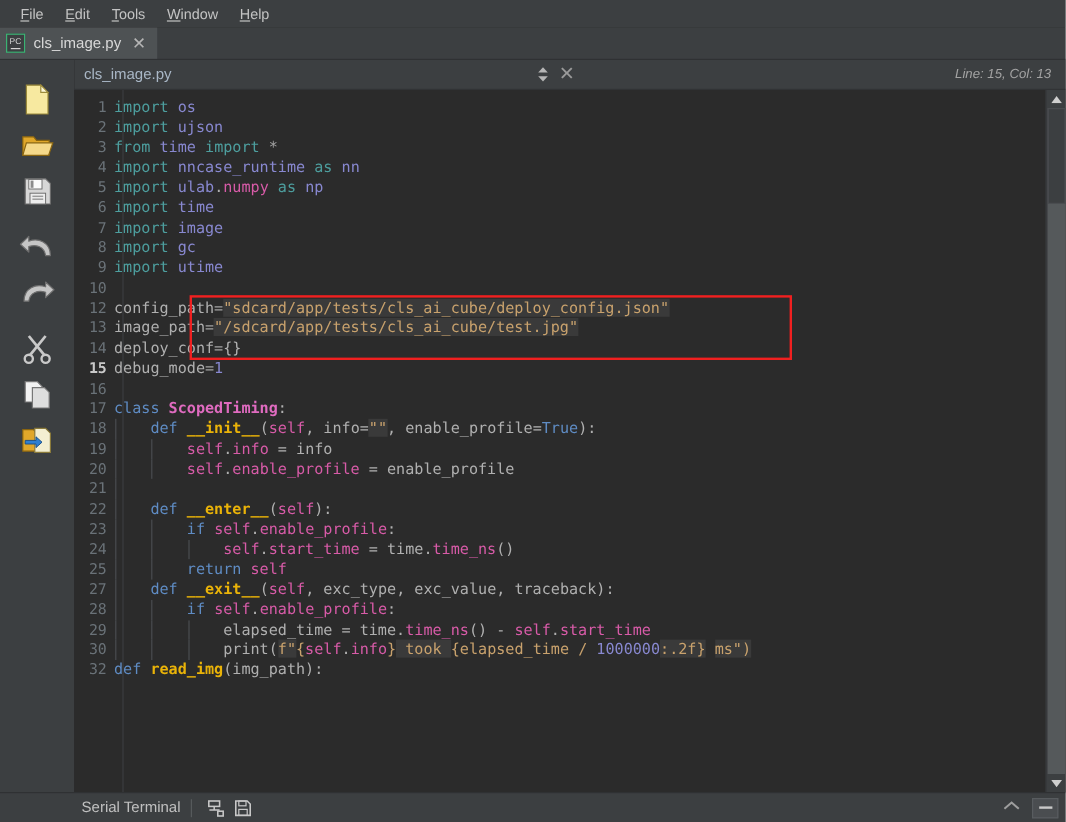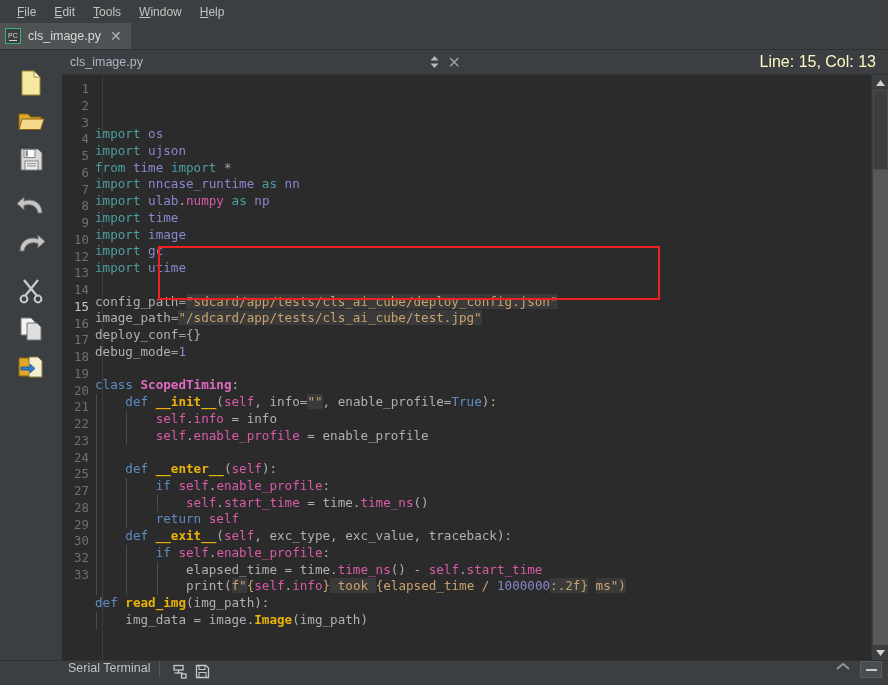--- a/index.html
+++ b/index.html
@@ -122,23 +122,24 @@
     font-size: 12.5px; color: #a9b7c6;
     white-space: nowrap;
   }
   .editor-header .eh-spacer { flex: 1 1 auto; }
   .eh-btn {
     width: 20px; height: 20px;
     display: flex; align-items: center; justify-content: center;
     color: #9a9a9a; cursor: default;
   }
   .eh-pos {
-    font-size: 16px; color: #fef9c3;
+    font-size: 11px; color: #a3a3a3;
     margin-left: 14px; margin-right: 6px;
     white-space: nowrap;
+    font-style: italic;
   }
 
   
   .code-area {
     flex: 1 1 auto; position: relative;
     display: flex; min-height: 0;
     overflow: hidden;
     background: #2b2b2b;
   }
   .code-scroll {
@@ -153,26 +154,26 @@
   }
   .cline { display: flex; align-items: flex-start; height: 16.75px; white-space: pre; }
   .gutter {
     width: 33px; flex: 0 0 33px;
     text-align: right; padding-right: 6px;
     color: #6a7278;
     font-family: "DejaVu Sans Mono", monospace;
     font-size: 12.4px;
     user-select: none;
   }
-  .gutter.cur { color: #c9c9c9; font-weight: normal; }
+  .gutter.cur { color: #c9c9c9; font-weight: bold; }
   .gutterline {
     position: absolute; top: 0; bottom: 0; left: 40px;
     width: 1px; background: #3a3d40;
   }
-  .code-text { flex: 1 1 auto; color: #b3b3b3; position: relative; margin-top: 45px; }
+  .code-text { flex: 1 1 auto; color: #b3b3b3; position: relative; }
 
   
   .t-kw   { color: #4d9e9e; }       
   .t-kw2  { color: #5f8cc4; }       
   .t-mod  { color: #8888d0; }       
   .t-attr { color: #d85ba8; }       
   .t-self { color: #d85ba8; }
   .t-fn   { color: #eab308; font-weight: bold; }
   .t-cls  { color: #e06bc0; font-weight: bold; }
   .t-str  { color: #c9a26d; background: #3a3a3a; }
@@ -213,21 +214,21 @@
     position: absolute; left: 0; right: 0;
     top: 0; height: 80px;
     background: #3c3f41;
     border: 1px solid #4a4d50;
   }
 
   
   .statusbar {
     height: 25px; flex: 0 0 25px;
     background: #3c3f41;
-    display: flex; align-items: flex-start;
+    display: flex; align-items: center;
     border-top: 1px solid #2f3133;
   }
   .sb-left-pad { width: 62px; flex: 0 0 62px; }
   .sb-label {
     font-size: 12.5px; color: #c0c0c0;
     padding-left: 6px; white-space: nowrap;
   }
   .sb-sep {
     width: 1px; height: 15px; background: #565a5c; margin: 0 9px;
   }
@@ -399,21 +400,20 @@
               <div class="cline"><div class="gutter">21</div><div class="code-text"><span style="position: absolute; left: 1px; top: 0px; height: 16.75px; border-left: 1px solid rgb(74, 77, 80);"></span></div></div>
               <div class="cline"><div class="gutter">22</div><div class="code-text"><span style="position: absolute; left: 1px; top: 0px; height: 16.75px; border-left: 1px solid rgb(74, 77, 80);"></span><span class="t-pln">    </span><span class="t-kw2">def</span><span class="t-pln"> </span><span class="t-fn">__enter__</span><span class="t-pln">(</span><span class="t-self">self</span><span class="t-pln">):</span></div></div>
               <div class="cline"><div class="gutter">23</div><div class="code-text"><span style="position: absolute; left: 1px; top: 0px; height: 16.75px; border-left: 1px solid rgb(74, 77, 80);"></span><span style="position: absolute; left: 31.32px; top: 0px; height: 16.75px; border-left: 1px solid rgb(74, 77, 80);"></span><span class="t-pln">        </span><span class="t-kw2">if</span><span class="t-pln"> </span><span class="t-self">self</span><span class="t-pln">.</span><span class="t-attr">enable_profile</span><span class="t-pln">:</span></div></div>
               <div class="cline"><div class="gutter">24</div><div class="code-text"><span style="position: absolute; left: 1px; top: 0px; height: 16.75px; border-left: 1px solid rgb(74, 77, 80);"></span><span style="position: absolute; left: 31.32px; top: 0px; height: 16.75px; border-left: 1px solid rgb(74, 77, 80);"></span><span style="position: absolute; left: 61.64px; top: 0px; height: 16.75px; border-left: 1px solid rgb(74, 77, 80);"></span><span class="t-pln">            </span><span class="t-self">self</span><span class="t-pln">.</span><span class="t-attr">start_time</span><span class="t-pln"> = time.</span><span class="t-attr">time_ns</span><span class="t-pln">()</span></div></div>
               <div class="cline"><div class="gutter">25</div><div class="code-text"><span style="position: absolute; left: 1px; top: 0px; height: 16.75px; border-left: 1px solid rgb(74, 77, 80);"></span><span style="position: absolute; left: 31.32px; top: 0px; height: 16.75px; border-left: 1px solid rgb(74, 77, 80);"></span><span class="t-pln">        </span><span class="t-kw2">return</span><span class="t-pln"> </span><span class="t-self">self</span></div></div>
               <div class="cline"><div class="gutter">27</div><div class="code-text"><span style="position: absolute; left: 1px; top: 0px; height: 16.75px; border-left: 1px solid rgb(74, 77, 80);"></span><span class="t-pln">    </span><span class="t-kw2">def</span><span class="t-pln"> </span><span class="t-fn">__exit__</span><span class="t-pln">(</span><span class="t-self">self</span><span class="t-pln">, exc_type, exc_value, traceback):</span></div></div>
               <div class="cline"><div class="gutter">28</div><div class="code-text"><span style="position: absolute; left: 1px; top: 0px; height: 16.75px; border-left: 1px solid rgb(74, 77, 80);"></span><span style="position: absolute; left: 31.32px; top: 0px; height: 16.75px; border-left: 1px solid rgb(74, 77, 80);"></span><span class="t-pln">        </span><span class="t-kw2">if</span><span class="t-pln"> </span><span class="t-self">self</span><span class="t-pln">.</span><span class="t-attr">enable_profile</span><span class="t-pln">:</span></div></div>
               <div class="cline"><div class="gutter">29</div><div class="code-text"><span style="position: absolute; left: 1px; top: 0px; height: 16.75px; border-left: 1px solid rgb(74, 77, 80);"></span><span style="position: absolute; left: 31.32px; top: 0px; height: 16.75px; border-left: 1px solid rgb(74, 77, 80);"></span><span style="position: absolute; left: 61.64px; top: 0px; height: 16.75px; border-left: 1px solid rgb(74, 77, 80);"></span><span class="t-pln">            </span><span class="t-pln">elapsed_time = time.</span><span class="t-attr">time_ns</span><span class="t-pln">() - </span><span class="t-self">self</span><span class="t-pln">.</span><span class="t-attr">start_time</span></div></div>
               <div class="cline"><div class="gutter">30</div><div class="code-text"><span style="position: absolute; left: 1px; top: 0px; height: 16.75px; border-left: 1px solid rgb(74, 77, 80);"></span><span style="position: absolute; left: 31.32px; top: 0px; height: 16.75px; border-left: 1px solid rgb(74, 77, 80);"></span><span style="position: absolute; left: 61.64px; top: 0px; height: 16.75px; border-left: 1px solid rgb(74, 77, 80);"></span><span class="t-pln">            </span><span class="t-pln">print(</span><span class="t-str">f"</span><span class="t-str-plain">{</span><span class="t-self">self</span><span class="t-pln">.</span><span class="t-attr">info</span><span class="t-str-plain">}</span><span class="t-str"> took </span><span class="t-str-plain">{elapsed_time / </span><span class="t-num">1000000</span><span class="t-str">:.2f}</span><span class="t-str-plain"> </span><span class="t-str">ms")</span></div></div>
               <div class="cline"><div class="gutter">32</div><div class="code-text"><span class="t-kw2">def</span><span class="t-pln"> </span><span class="t-fn">read_img</span><span class="t-pln">(img_path):</span></div></div>
-              <div class="cline"><div class="gutter">33</div><div class="code-text"><span style="position: absolute; left: 1px; top: 0px; height: 16.75px; border-left: 1px solid rgb(74, 77, 80);"></span><span class="t-pln">    </span><span class="t-pln">img_data = image.</span><span class="t-fn">Image</span><span class="t-pln">(img_path)</span></div></div>
             </div>
           <div class="red-box" style="top: 171px; height: 54px; border-color: rgb(240, 32, 32);"></div>
         </div>
 
         <div class="vscroll">
           <div class="vs-arrow up">
             <svg width="9" height="6" viewBox="0 0 9 6">
                 <path d="M4.5 0 L9 6 H0 Z" fill="#cfcfcf"></path>
               </svg>
           </div>

